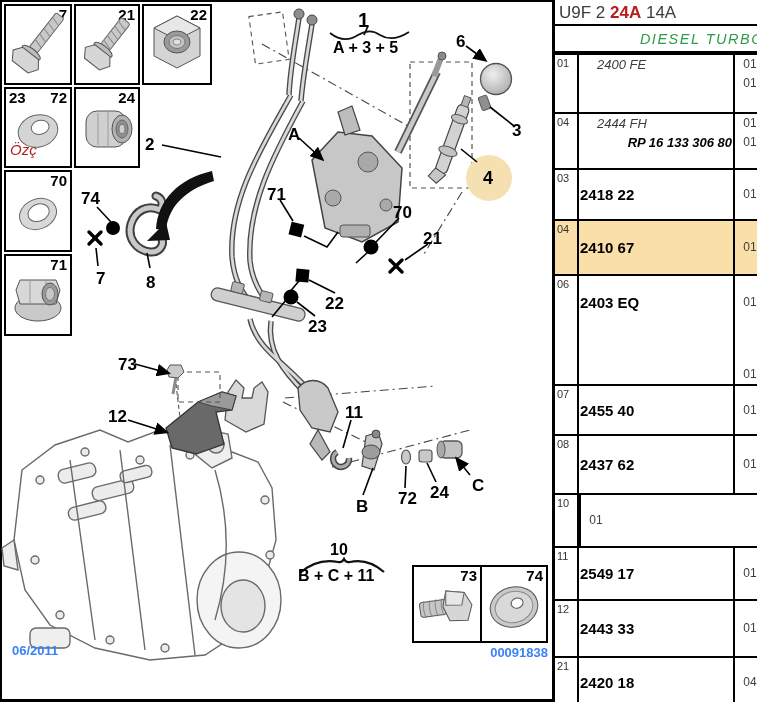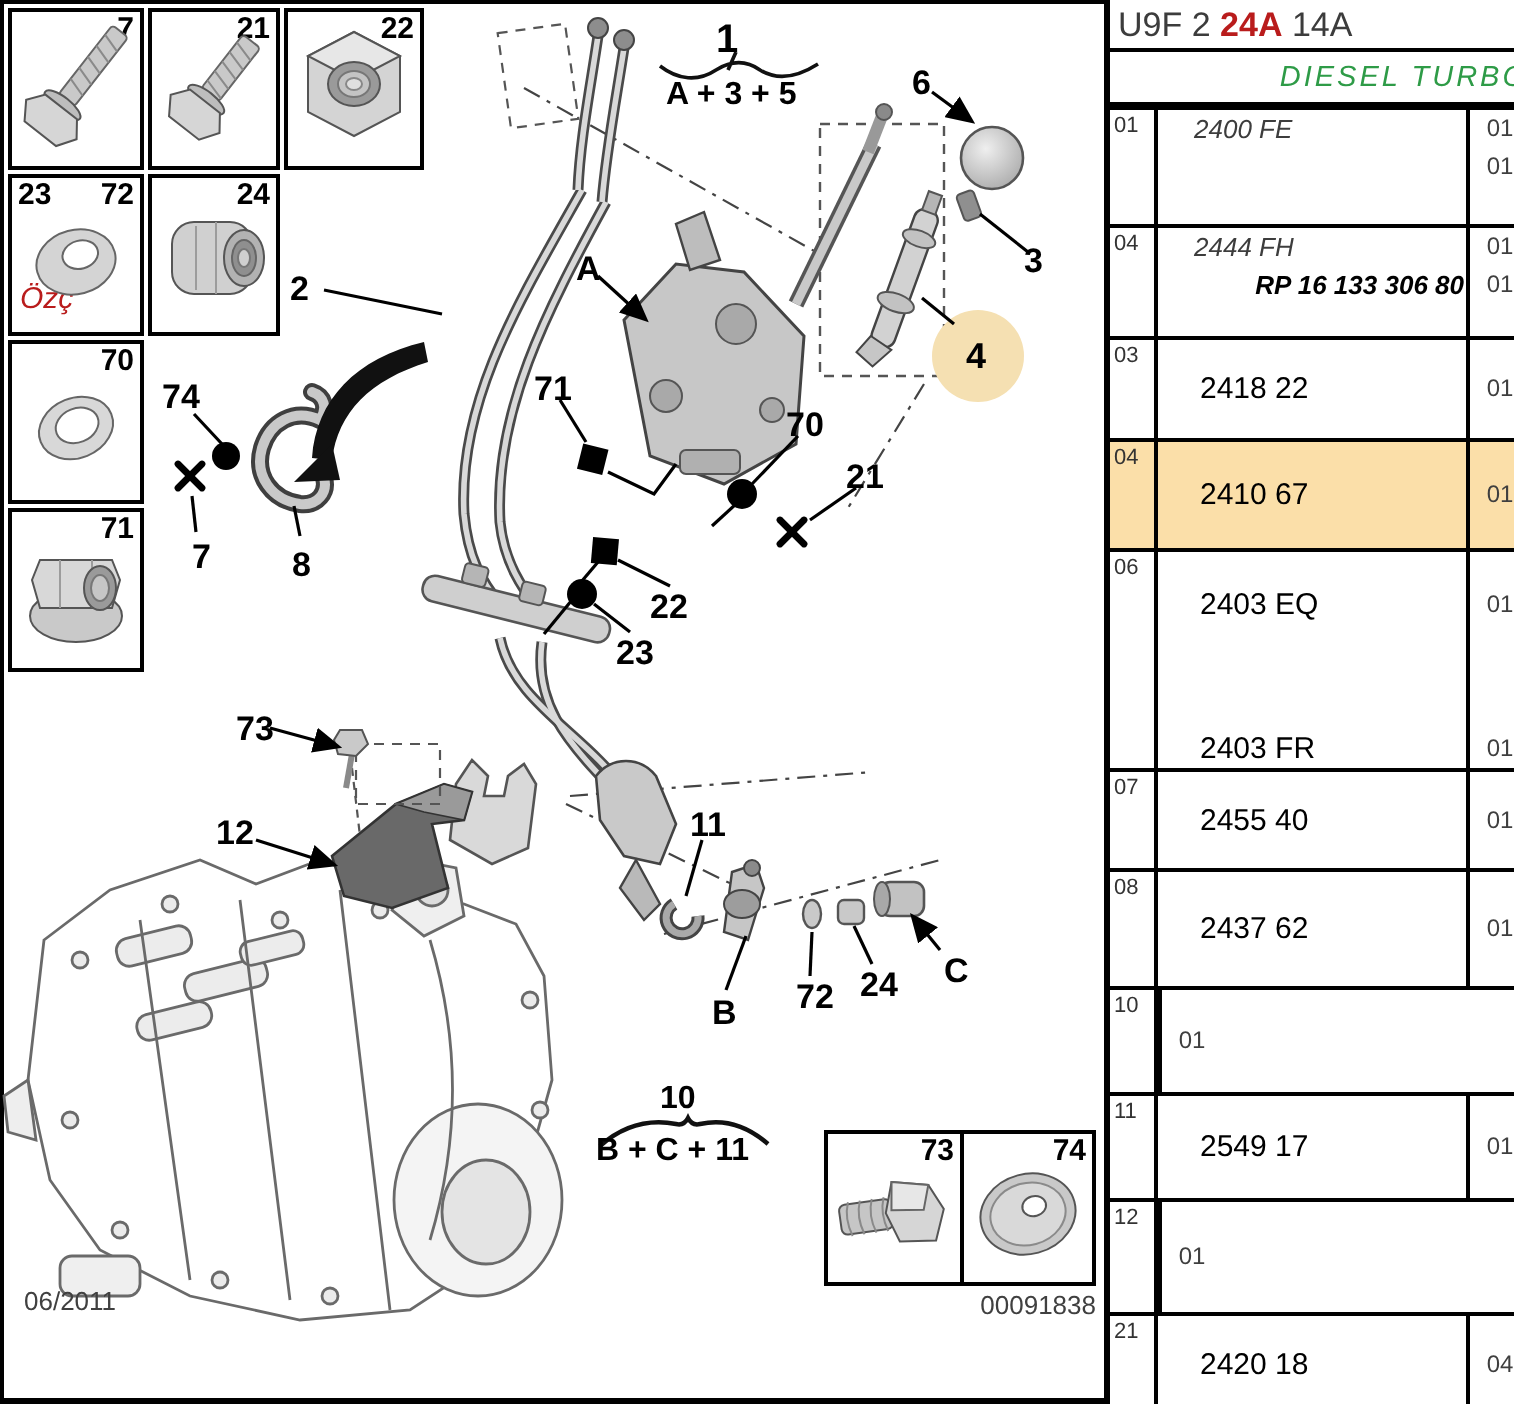--- a/index.html
+++ b/index.html
@@ -7,21 +7,21 @@
           font-family:"Liberation Sans",sans-serif;-webkit-font-smoothing:antialiased;}
   .frame{position:absolute;background:#000;}
   
   #diagram{position:absolute;left:0;top:0;width:552px;height:702px;}
   .inset{position:absolute;border:2px solid #000;background:#fff;box-sizing:border-box;}
   .inum{position:absolute;top:0px;font-weight:bold;font-size:15px;color:#000;}
   .inum.tr{right:3px;} .inum.tl{left:3px;}
   .inset svg{position:absolute;left:0;top:0;}
   .wm{position:absolute;left:4px;bottom:8px;font-size:15px;color:#b91c1c;font-style:italic;}
   .dlabel{position:absolute;font-weight:bold;color:#000;white-space:nowrap;line-height:1;}
-  .smalltext{position:absolute;font-weight:normal;color:#404040;}
+  .smalltext{position:absolute;font-weight:bold;color:#3b82f6;}
   #main-svg{position:absolute;left:0;top:0;}
   
   #parts-table{position:absolute;left:552px;top:0;width:213px;height:702px;
                border-left:3px solid #000;box-sizing:border-box;background:#fff;}
   .tbl-title{height:26px;border-bottom:2px solid #000;font-size:17px;color:#3c3c3c;
              padding:3px 0 0 4px;box-sizing:border-box;white-space:nowrap;overflow:hidden;}
   .tbl-title b{color:#b91c1c;}
   .tbl-subtitle{height:29px;border-bottom:4px solid #000;box-sizing:border-box;
                 display:flex;align-items:center;justify-content:flex-end;
                 font-style:italic;font-size:14.5px;letter-spacing:1.5px;color:#2e9b47;
@@ -30,21 +30,21 @@
   .trow.hl{background:#fbdfa9;}
   .cell-idx{width:24px;border-right:2px solid #000;font-size:11px;color:#333;
             padding:2px 0 0 2px;box-sizing:border-box;flex:none;}
   .cell-part{flex:1;display:flex;flex-direction:column;box-sizing:border-box;min-width:0;}
   .cell-qty{width:32px;border-left:2px solid #000;display:flex;flex-direction:column;
             align-items:center;font-size:12px;color:#3f3f3f;box-sizing:border-box;flex:none;}
   .cell-part.single,.cell-qty.single{justify-content:center;}
   .cell-part.dual,.cell-qty.dual{padding-bottom:5px;}
   .cell-part.double,.cell-qty.double{justify-content:space-between;padding-top:17px;row-gap:18px;}
   .pline{line-height:19px;white-space:nowrap;}
-  .pline.bold{font-weight:normal;font-size:15px;padding-left:21px;color:#000;}
+  .pline.bold{font-weight:bold;font-size:15px;padding-left:1px;color:#000;}
   .pline.italic{font-style:italic;font-size:13px;color:#3d3d3d;padding-left:18px;}
   .pline.ref{font-style:italic;font-weight:bold;font-size:13px;color:#000;text-align:right;padding-right:1px;}
   .qline{line-height:19px;}
 </style>
 </head>
 <body>
 
 <div class="canvas">
 
   <div class="frame" style="left:0;top:0;width:757px;height:2px"></div>
@@ -398,21 +398,20 @@
             <div class="pline bold">2410 67</div>
           </div>
           <div class="cell-qty single">
             <div class="qline">01</div>
           </div>
         </div>
         <div class="trow" style="height: 110px;">
           <div class="cell-idx">06</div>
           <div class="cell-part double">
             <div class="pline bold">2403 EQ</div>
-            <div class="pline bold">2403 FR</div>
           </div>
           <div class="cell-qty double">
             <div class="qline">01</div>
             <div class="qline">01</div>
           </div>
         </div>
         <div class="trow" style="height: 50px;">
           <div class="cell-idx">07</div>
           <div class="cell-part single">
             <div class="pline bold">2455 40</div>
@@ -440,20 +439,23 @@
           <div class="cell-idx">11</div>
           <div class="cell-part single">
             <div class="pline bold">2549 17</div>
           </div>
           <div class="cell-qty single">
             <div class="qline">01</div>
           </div>
         </div>
         <div class="trow" style="height: 57px;">
           <div class="cell-idx">12</div>
+          <div class="cell-part single">
+            <div class="pline bold">2443 33</div>
+          </div>
           <div class="cell-qty single">
             <div class="qline">01</div>
           </div>
         </div>
         <div class="trow" style="height: 50px;">
           <div class="cell-idx">21</div>
           <div class="cell-part single">
             <div class="pline bold">2420 18</div>
           </div>
           <div class="cell-qty single">

